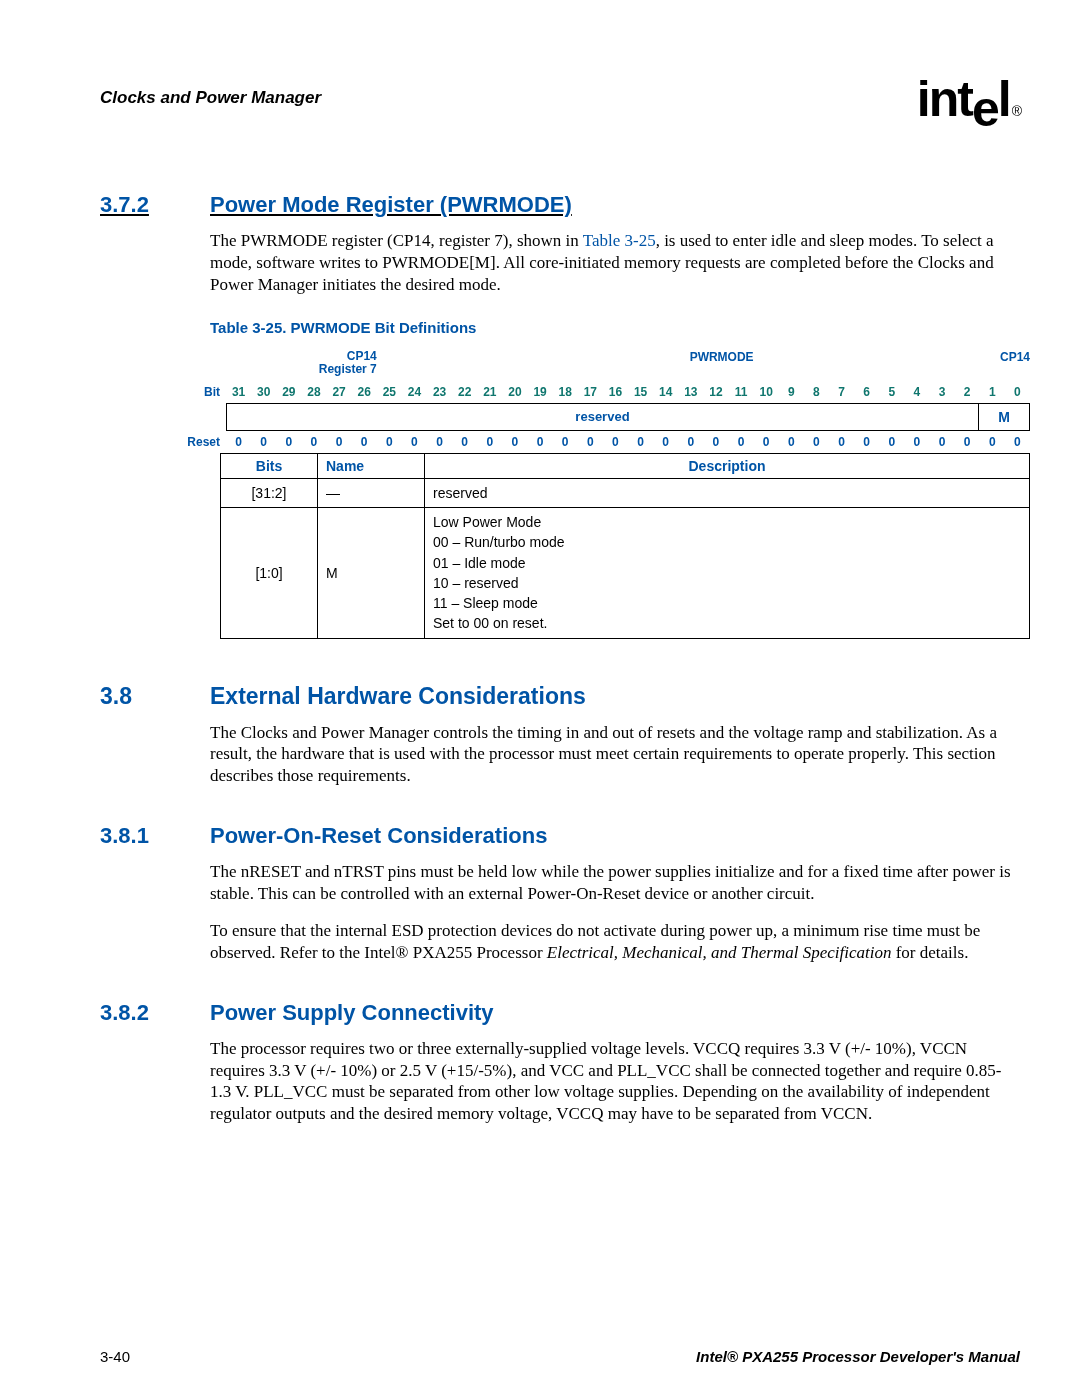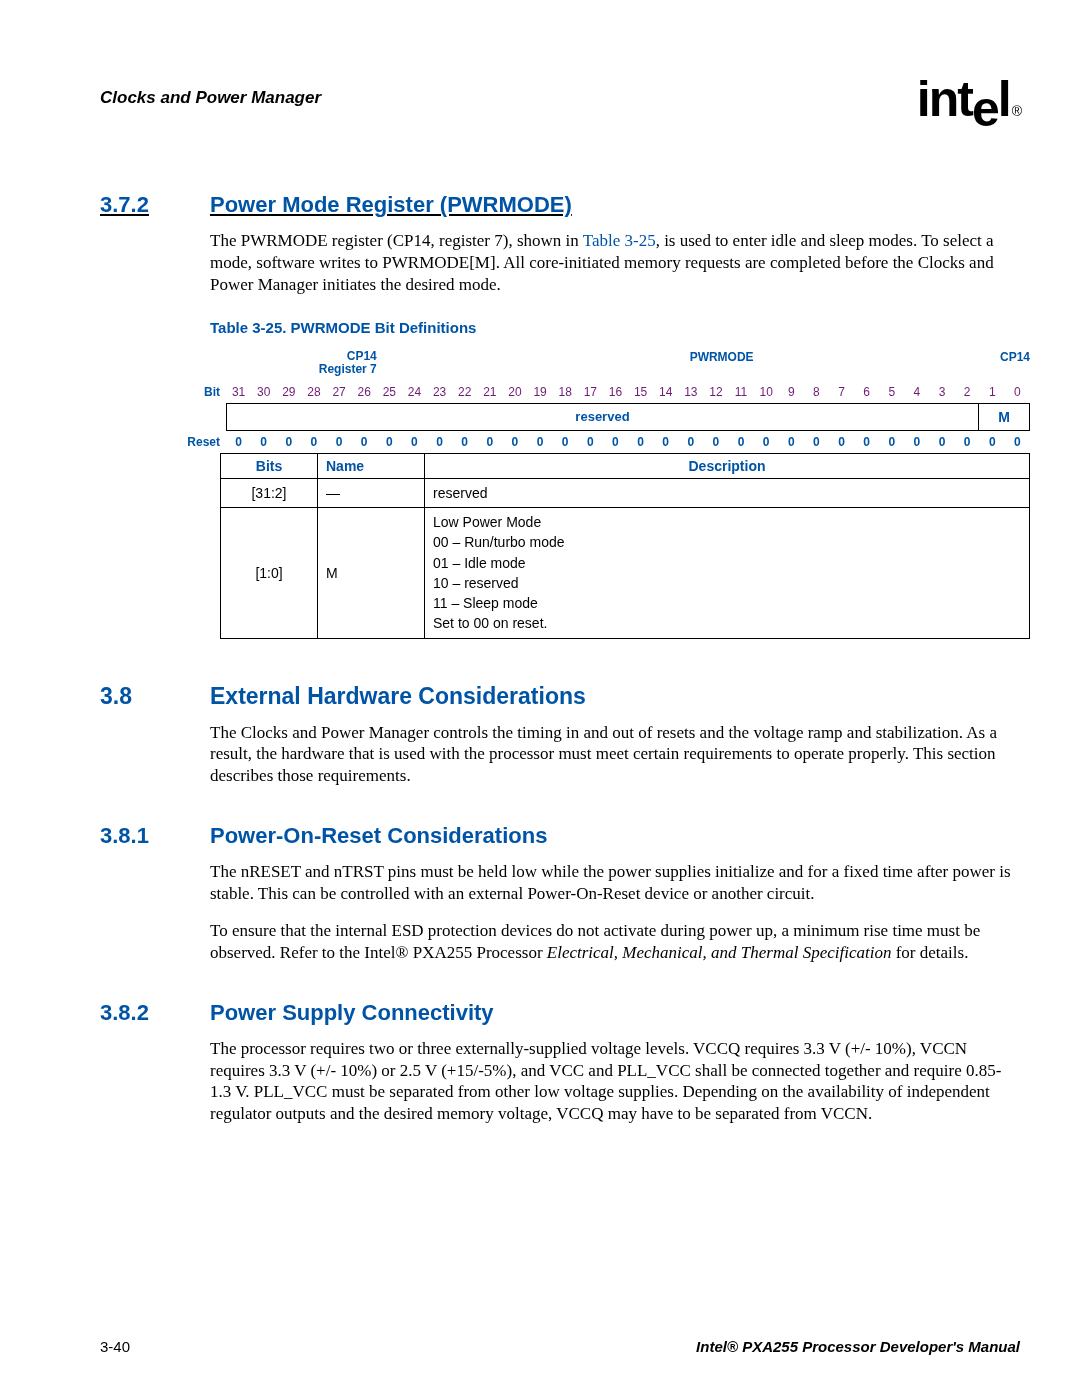--- a/index.html
+++ b/index.html
@@ -106,21 +106,21 @@
     grid-template-columns: repeat(32, 1fr);
     text-align: center;
   }
   .reg-toprow .reg-grid { font-weight: bold; color: #0054a6; font-size: 12px; text-align: right; }
   .reg-toprow .cell-left { grid-column: 1 / 7; }
   .reg-toprow .cell-mid  { grid-column: 7 / 22; }
   .reg-toprow .cell-right{ grid-column: 22 / 33; }
   .reg-toprow .cell-left div { line-height: 1.1; }
 
   .reg-bitrow { margin-top: 8px; }
-  .reg-bitrow .reg-grid span { color: #701a75; font-weight: normal; font-size: 12px; }
+  .reg-bitrow .reg-grid span { color: #0f766e; font-weight: bold; font-size: 12px; }
 
   .reg-fieldrow {
     display: flex;
     margin-top: 4px;
   }
   .reg-fieldrow .reg-label { opacity: 0; }
   .field-box {
     flex: 1;
     display: flex;
     height: 26px;
@@ -169,21 +169,21 @@
     font-weight: bold;
   }
   .desc-table .c-bits { width: 80px; text-align: center; }
   .desc-table .c-name { width: 90px; text-align: left; margin-top: 24px; }
   .desc-table td.desc { text-align: left; line-height: 1.45; }
 
   .italic { font-style: italic; }
 
   .footer {
     position: absolute;
-    bottom: 42px;
+    bottom: 32px;
     left: 100px;
     right: 60px;
     display: flex;
     justify-content: space-between;
     font-family: Arial, Helvetica, sans-serif;
     font-size: 15px;
   }
   .footer .right { font-weight: bold; font-style: italic; }
 </style>
 </head>

